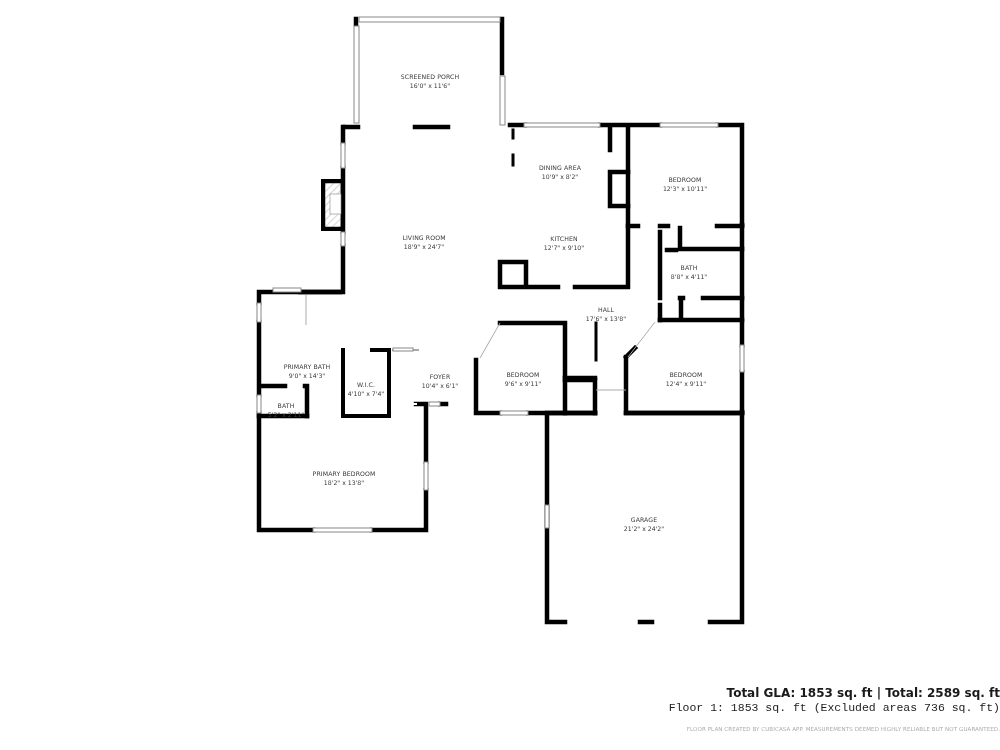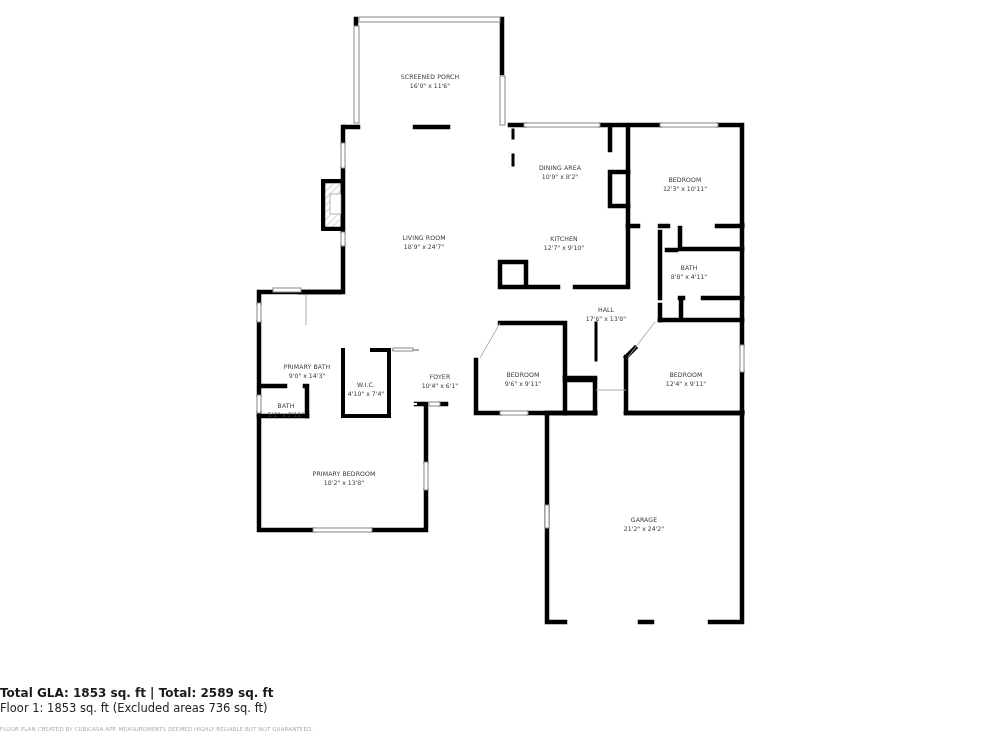--- a/index.html
+++ b/index.html
@@ -1,23 +1,23 @@
 <!DOCTYPE html>
 <html><head>
 <meta charset="utf-8">
 <style>
   html, body { margin:0; padding:0; background:#ffffff; }
   body { width:1000px; height:750px; position:relative; overflow:hidden; font-family:"Liberation Sans", sans-serif; }
   #plan { position:absolute; left:0; top:0; width:1000px; height:750px; }
   .room-label { position:absolute; transform:translateX(-50%); text-align:center; font-family:"DejaVu Sans", sans-serif; color:#3a3a3a; white-space:nowrap; line-height:9px; }
   .room-name { font-size:6.2px; letter-spacing:0.1px; display:block; }
   .room-dim { font-size:6.2px; display:block; }
-  .footer { position:absolute; left:0; width:1000px; text-align:left; font-family:"DejaVu Sans", sans-serif; }
+  .footer { position:absolute; left:0; width:1000px; text-align:right; font-family:"DejaVu Sans", sans-serif; }
   .f-total { top:686px; font-size:12px; font-weight:bold; color:#1a1a1a; }
-  .f-floor { top:701px; font-size:11.5px; color:#222; }
+  .f-floor { top:701px; font-size:11.5px; color:#222;font-family:Liberation Mono, monospace; }
   .f-disc { top:726px; font-size:5.5px; color:#aaa; letter-spacing:0.1px; }
 </style>
 </head>
 <body>
 
 <svg id="plan" viewBox="0 0 1000 750" xmlns="http://www.w3.org/2000/svg">
   <defs>
     <pattern id="hatch" width="5" height="5" patternUnits="userSpaceOnUse" patternTransform="rotate(45)">
       <line x1="0" y1="0" x2="0" y2="5" stroke="#888" stroke-width="0.7"></line>
     </pattern>

